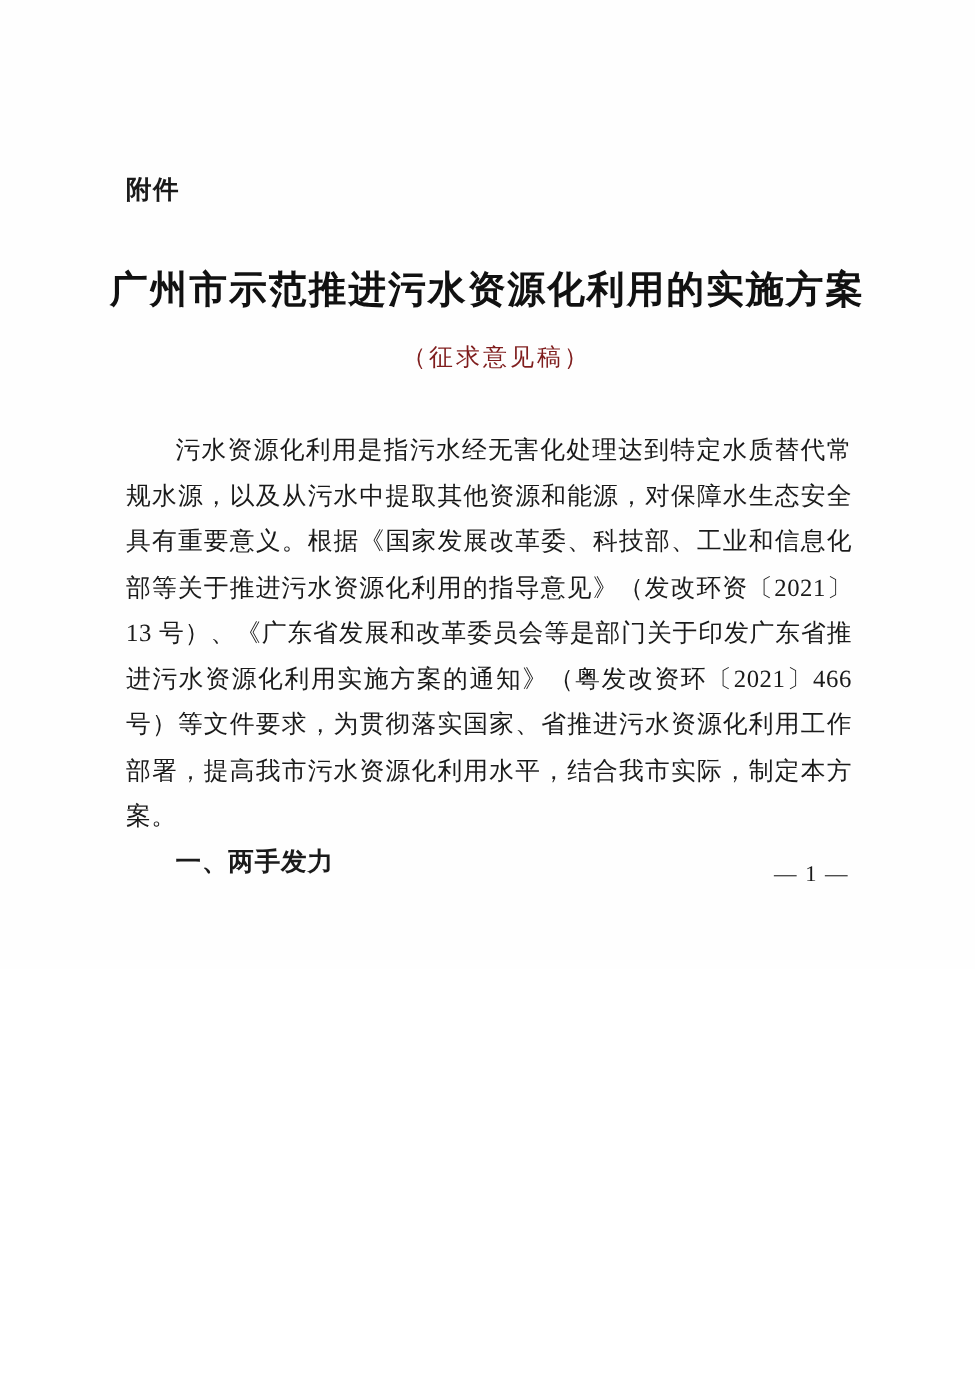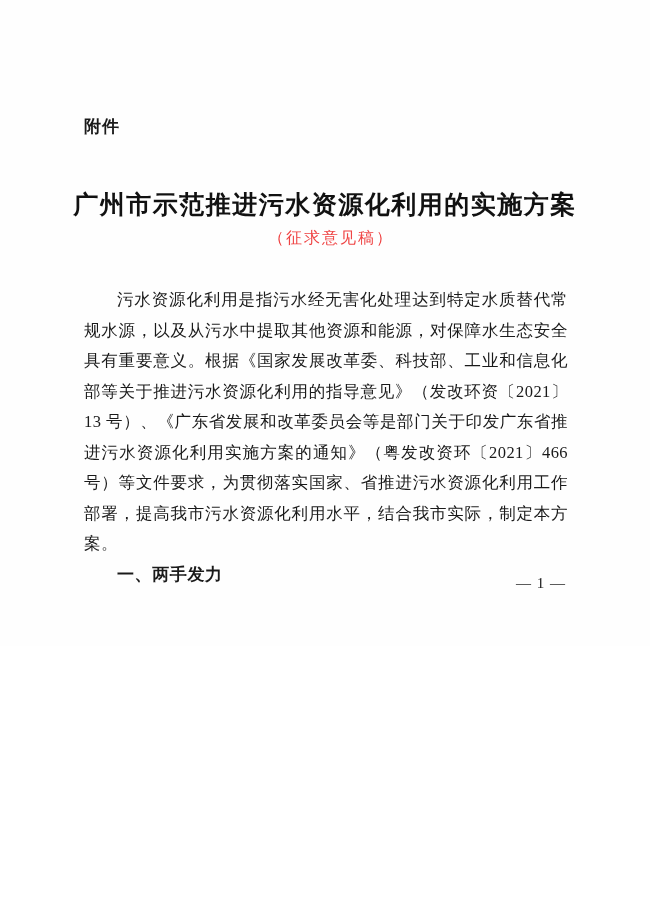--- a/index.html
+++ b/index.html
@@ -28,38 +28,38 @@
     top: 115px;
     font-size: 17px;
     font-weight: bold;
     letter-spacing: 1px;
     font-family: "Liberation Sans", "DejaVu Sans", sans-serif;
   }
   .doc-title {
     position: absolute;
     left: 60px;
     right: 60px;
-    top: 188px;
+    top: 176px;
     text-align: center;
     font-size: 25px;
     font-weight: bold;
     letter-spacing: 1.5px;
     font-family: "Liberation Serif", "DejaVu Serif", serif;
     color: #111111;
   }
   .doc-subtitle {
     position: absolute;
     left: 60px;
     right: 48px;
     top: 228px;
     text-align: center;
     font-size: 16px;
     letter-spacing: 2px;
     font-family: "Liberation Serif", "DejaVu Serif", serif;
-    color: #ef4444;
+    color: #7f1d1d;
   }
   .body-block {
     position: absolute;
     left: 84px;
     top: 285px;
     width: 484px;
   }
   p.para {
     margin: 0 0 0 0;
     font-size: 16.5px;

